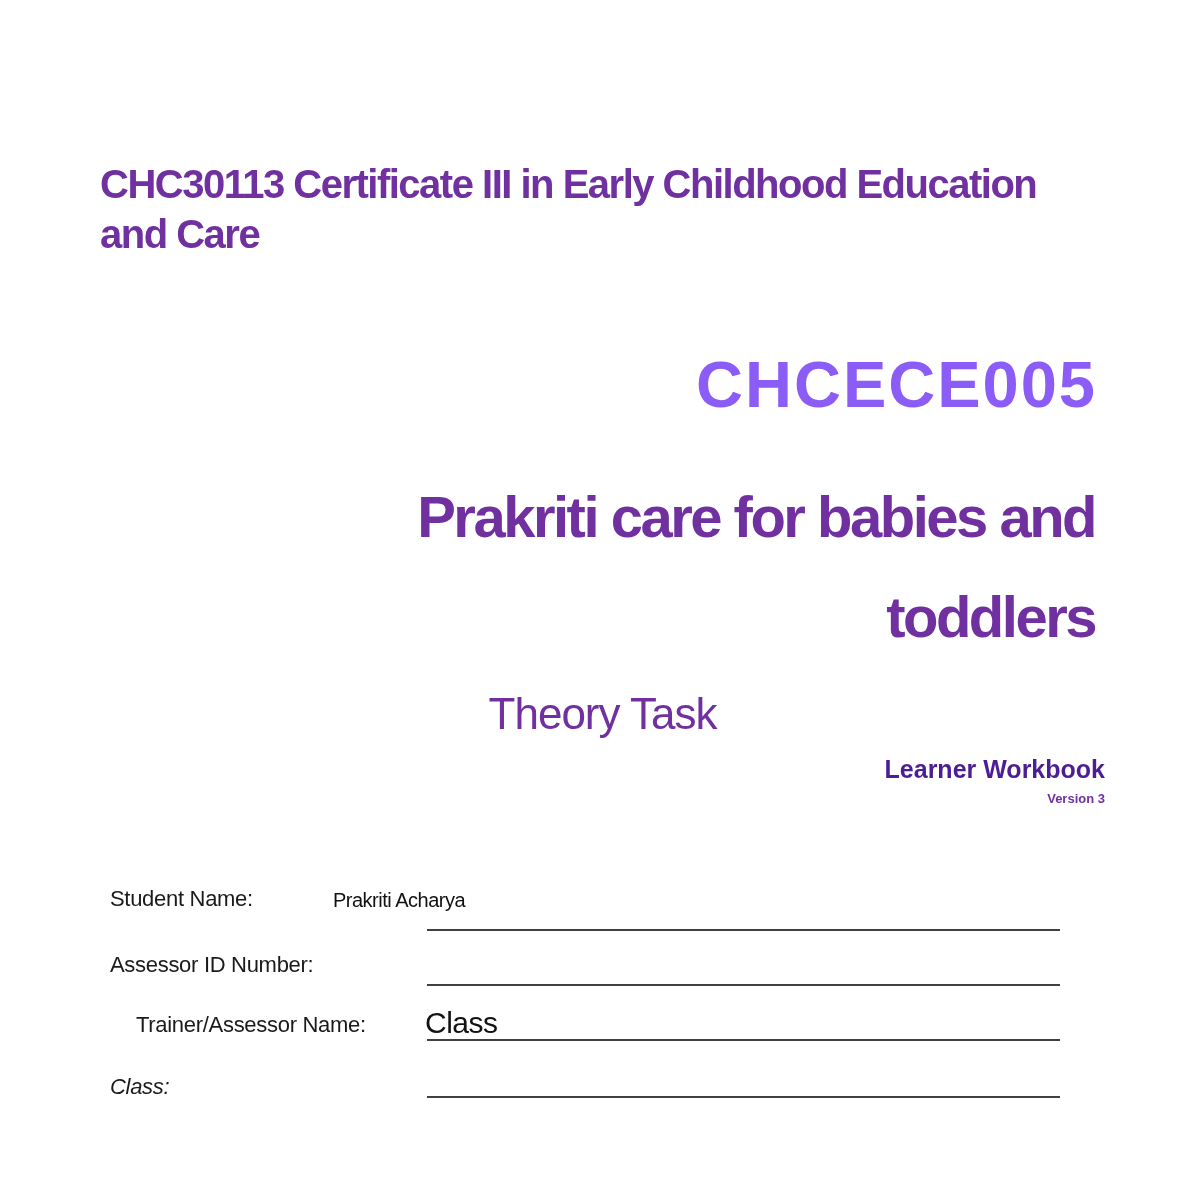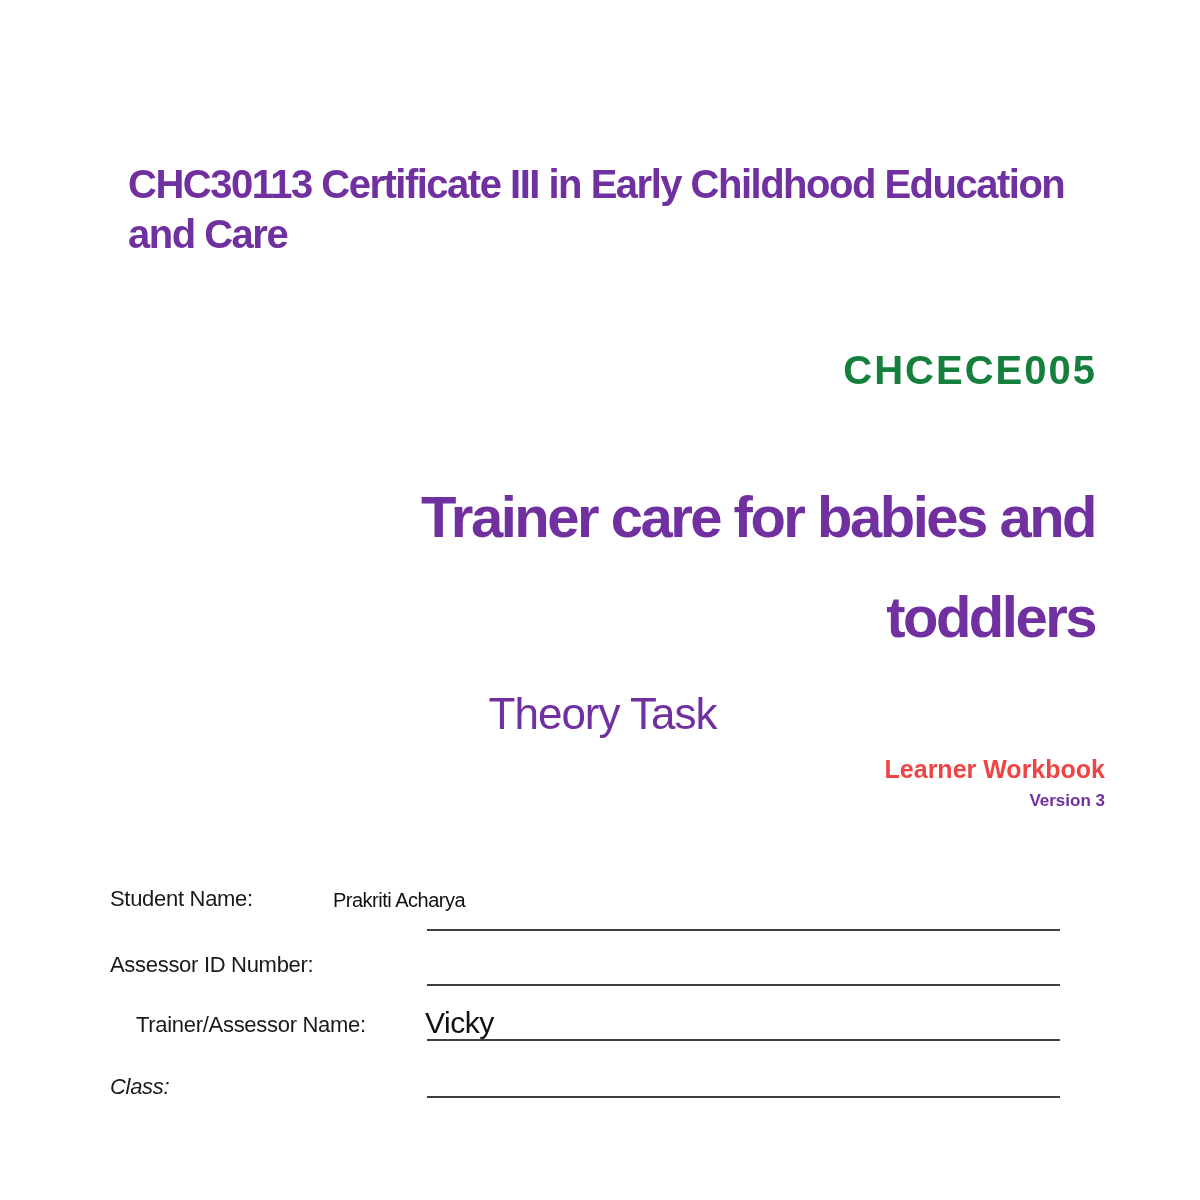--- a/index.html
+++ b/index.html
@@ -11,40 +11,40 @@
     position: relative;
     width: 1200px;
     height: 1200px;
     background: #ffffff;
     font-family: "Liberation Sans", sans-serif;
     overflow: hidden;
   }
 
   .course-title {
     position: absolute;
-    left: 128px;
+    left: 100px;
     top: 132px;
     width: 960px;
     font-size: 40px;
     line-height: 50px;
     font-weight: 700;
     letter-spacing: -1.5px;
     color: #7030A0;
   }
   .unit-code {
     position: absolute;
     left: 110px;
     right: 103px;
     top: 346px;
     text-align: right;
-    font-size: 40px;
+    font-size: 65px;
     line-height: 1.2;
     font-weight: 700;
     letter-spacing: 2px;
-    color: #15803d;
+    color: #8b5cf6;
   }
   .unit-title {
     position: absolute;
     right: 105px;
     width: 800px;
     top: 467px;
     text-align: right;
     font-size: 58px;
     line-height: 100px;
     font-weight: 700;
@@ -63,27 +63,27 @@
     letter-spacing: -1px;
     color: #7030A0;
   }
   .workbook-label {
     position: absolute;
     right: 95px;
     top: 754px;
     font-size: 25px;
     line-height: 1.2;
     font-weight: 700;
-    color: #ef4444;
+    color: #4c1d95;
   }
   .version-label {
     position: absolute;
     right: 95px;
     top: 791px;
-    font-size: 17px;
+    font-size: 13px;
     line-height: 1.2;
     font-weight: 700;
     color: #7030A0;
   }
 
   .field-label {
     position: absolute;
     font-size: 22px;
     line-height: 1.2;
     color: #1a1a1a;
@@ -118,35 +118,35 @@
 </style>
 </head>
 <body>
 
 <div class="page">
 
   <h1 class="course-title">CHC30113 Certificate III in Early Childhood Education and Care</h1>
 
   <div class="unit-code">CHCECE005</div>
 
-  <div class="unit-title">Trainer care for babies and toddlers</div>
+  <div class="unit-title">Prakriti care for babies and toddlers</div>
 
   <div class="task-type">Theory Task</div>
 
   <div class="workbook-label">Learner Workbook</div>
 
   <div class="version-label">Version 3</div>
 
   <div class="field-label lbl-1">Student Name:</div>
   <div class="field-value val-1">Prakriti Acharya</div>
   <div class="field-line line-1"></div>
 
   <div class="field-label lbl-2">Assessor ID Number:</div>
   <div class="field-line line-2"></div>
 
   <div class="field-label lbl-3">Trainer/Assessor Name:</div>
-  <div class="field-value val-3">Vicky</div>
+  <div class="field-value val-3">Class</div>
   <div class="field-line line-3"></div>
 
   <div class="field-label lbl-4">Class:</div>
   <div class="field-line line-4"></div>
 
 </div>
 
 </body></html>

